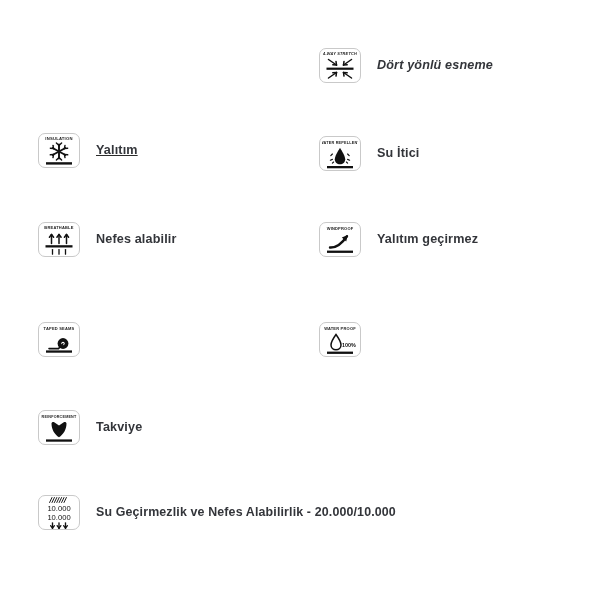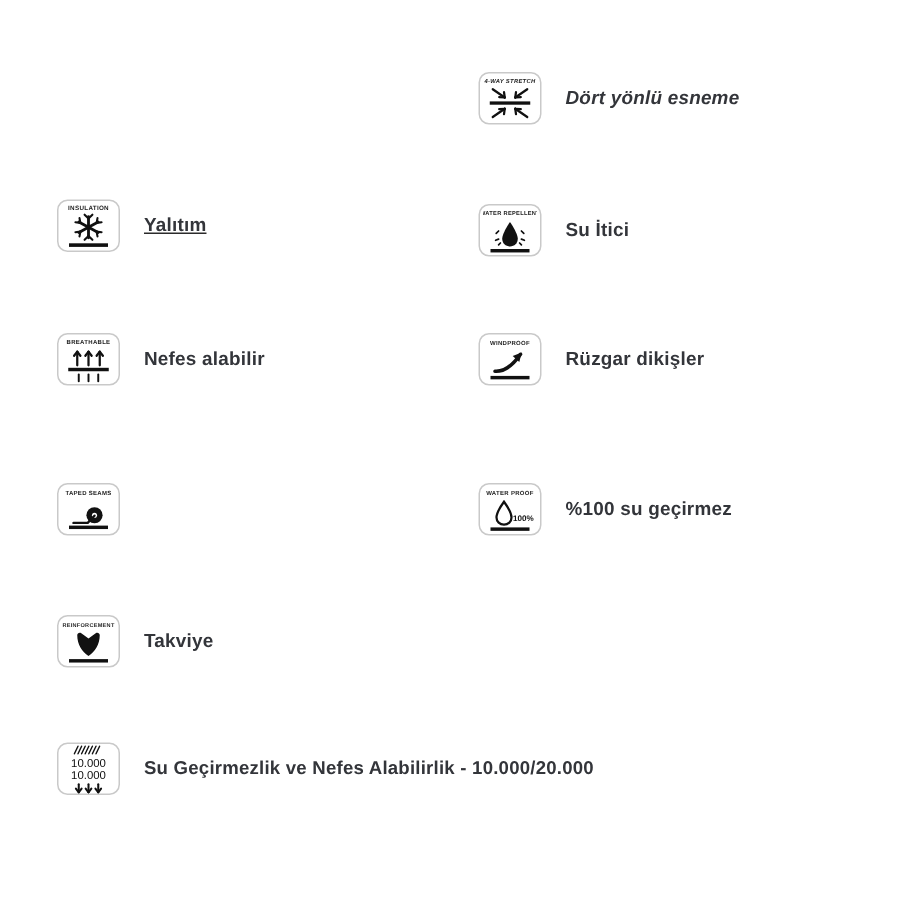--- a/index.html
+++ b/index.html
@@ -205,21 +205,21 @@
             <line x1="11.5" y1="35.2" x2="13.4" y2="32.7"></line>
           <line x1="18" y1="29.8" x2="18" y2="35.2"></line>
           <line x1="18" y1="35.2" x2="16.1" y2="32.7"></line>
             <line x1="18" y1="35.2" x2="19.9" y2="32.7"></line>
           <line x1="24.5" y1="29.8" x2="24.5" y2="35.2"></line>
           <line x1="24.5" y1="35.2" x2="22.6" y2="32.7"></line>
             <line x1="24.5" y1="35.2" x2="26.4" y2="32.7"></line>
         </g>
       </svg>
     </div>
-    <div class="flabel wide">Su Geçirmezlik ve Nefes Alabilirlik - 10.000/20.000</div>
+    <div class="flabel wide">Su Geçirmezlik ve Nefes Alabilirlik - 20.000/10.000</div>
   </div>
 
   <div class="feature colR rr1">
     <div class="tile">
       <svg width="36" height="38" viewBox="0 0 36 38">
         <text x="18" y="8" font-family="Liberation Sans, sans-serif" font-size="3.9" font-weight="bold" text-anchor="middle" fill="#1d1d1d" letter-spacing="0.2">4-WAY STRETCH</text>
         <g stroke="#111" stroke-width="1.5" stroke-linecap="round">
           <line x1="6.5" y1="12.5" x2="14.5" y2="18"></line>
           <line x1="14.5" y1="18" x2="10.8" y2="17.7"></line>
             <line x1="14.5" y1="18" x2="14.0" y2="14.4"></line>
@@ -260,28 +260,27 @@
 
   <div class="feature colR rr3">
     <div class="tile">
       <svg width="36" height="38" viewBox="0 0 36 38">
         <text x="18" y="9" font-family="Liberation Sans, sans-serif" font-size="4.0" font-weight="bold" text-anchor="middle" fill="#1d1d1d" letter-spacing="0.2">WINDPROOF</text>
         <path d="M8 26.5 C12.5 26.8 18.5 24.5 25 15.2" stroke="#111" stroke-width="2.4" fill="none" stroke-linecap="round"></path>
         <path d="M25.8 14 L19.8 16.4 L24.2 20.4 Z" fill="#111"></path>
         <rect x="5" y="29.6" width="26" height="2.3" fill="#111"></rect>
       </svg>
     </div>
-    <div class="flabel">Rüzgar dikişler</div>
+    <div class="flabel">Yalıtım geçirmez</div>
   </div>
 
   <div class="feature colR rr4">
     <div class="tile">
       <svg width="36" height="38" viewBox="0 0 36 38">
         <text x="18" y="9" font-family="Liberation Sans, sans-serif" font-size="4.0" font-weight="bold" text-anchor="middle" fill="#1d1d1d" letter-spacing="0.2">WATER PROOF</text>
         <path d="M14 13.5 C14 13.5 19 20.4 19 24.0 C19 26.8 16.8 28.8 14 28.8 C11.2 28.8 9 26.8 9 24.0 C9 20.4 14 13.5 14 13.5 Z" fill="none" stroke="#111" stroke-width="1.5"></path>
         <text x="20" y="26" font-family="Liberation Sans, sans-serif" font-size="5.4" font-weight="bold" fill="#111">100%</text>
         <rect x="5" y="30.6" width="26" height="2.3" fill="#111"></rect>
       </svg>
     </div>
-    <div class="flabel">%100 su geçirmez</div>
   </div>
 
 </div>
 
 </body></html>

